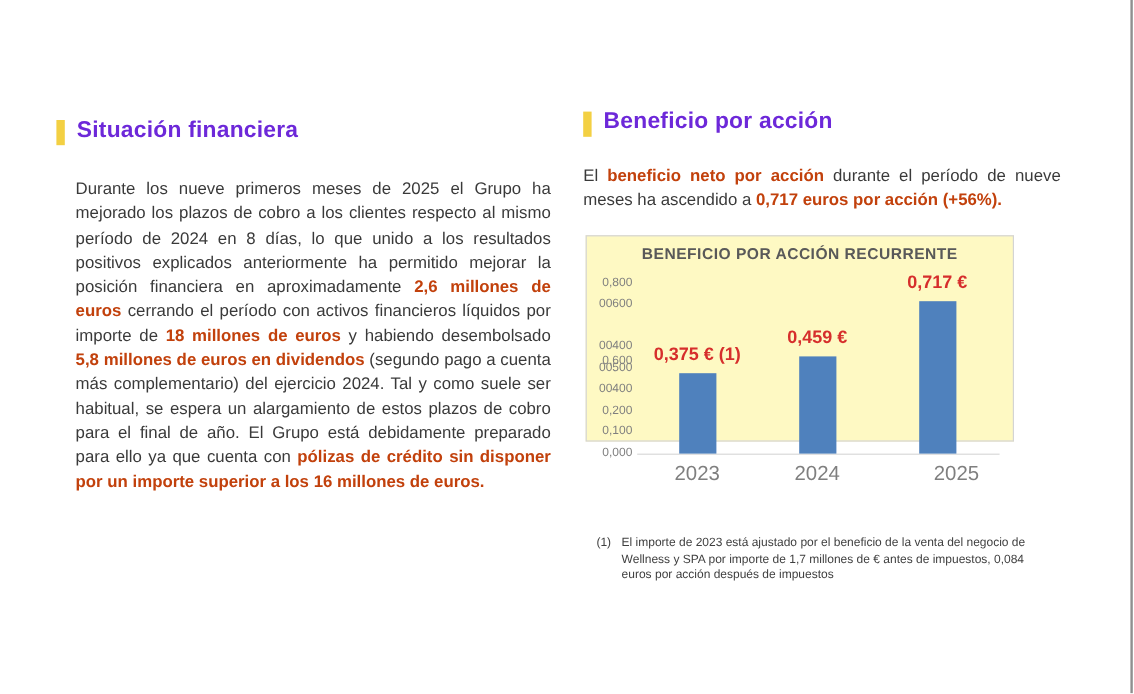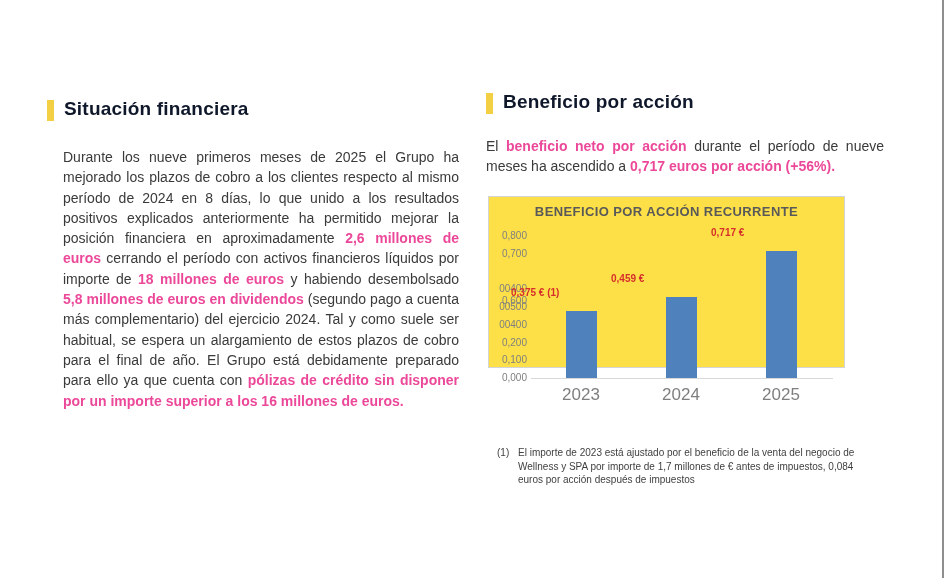--- a/index.html
+++ b/index.html
@@ -26,40 +26,40 @@
   .accent-bar {
     width: 7px;
     height: 21px;
     background: #f3d043;
     margin-right: 10px;
     margin-top: 2px;
   }
   .section-title {
     font-size: 19px;
     font-weight: 700;
-    color: #0f172a;
+    color: #6d28d9;
     letter-spacing: 0.2px;
     white-space: nowrap;
   }
   .body-par {
     position: absolute;
     font-size: 14px;
     line-height: 20.3px;
     color: #3a3a3a;
     text-align: justify;
   }
-  .body-par b { font-weight: 700; color: #ec4899; }
+  .body-par b { font-weight: 700; color: #c2410c; }
   #chart-box {
     position: absolute;
     left: 488px;
     top: 196px;
     width: 357px;
     height: 172px;
     border: 1px solid #d4d4d4;
-    background: #fde047;
+    background: #fef9c3;
   }
   .chart-title {
     position: absolute;
     top: 7px;
     left: 0;
     width: 100%;
     text-align: center;
     font-size: 13px;
     font-weight: 700;
     color: #595959;
@@ -79,22 +79,22 @@
     height: 1px;
     background: #d9d9d9;
   }
   .bar {
     position: absolute;
     background: #4f81bd;
   }
   .bar-label {
     position: absolute;
     width: 140px;
-    text-align: left;
-    font-size: 10px;
+    text-align: center;
+    font-size: 15px;
     font-weight: 700;
     color: #d62e2c;
     white-space: nowrap;
   }
   .x-label {
     position: absolute;
     width: 80px;
     text-align: center;
     font-size: 17px;
     color: #7f7f7f;
@@ -126,38 +126,38 @@
   <div class="section-header" style="left:486px; top:91px;">
     <span class="accent-bar"></span>
     <span class="section-title">Beneficio por acción</span>
   </div>
   <div class="body-par" style="left:486px; top:136px; width:398px;"><span>El </span><b>beneficio neto por acción</b><span> durante el período de nueve meses ha ascendido a </span><b>0,717 euros por acción (+56%).</b></div>
 
   <div id="chart-box">
     <div class="chart-title">BENEFICIO POR ACCIÓN RECURRENTE</div>
 
   <div class="y-tick" style="top: 33px;">0,800</div>
-      <div class="y-tick" style="top: 50.75px;">0,700</div>
+      <div class="y-tick" style="top: 50.75px;">00600</div>
       <div class="y-tick" style="top: 81px; margin-top: 17px;">0,600</div>
       <div class="y-tick" style="top: 86.25px;">00400</div>
       <div class="y-tick" style="top: 104px;">00500</div>
       <div class="y-tick" style="top: 121.75px;">00400</div>
       <div class="y-tick" style="top: 139.5px;">0,200</div>
       <div class="y-tick" style="top: 157.25px;">0,100</div>
       <div class="y-tick" style="top: 175px;">0,000</div>
       <div class="axis-line" style="left: 42px; width: 302px; top: 181px;"></div>
       <div class="bar" style="left: 76.5px; width: 31px; top: 114.438px; height: 66.5625px; background: rgb(79, 129, 189);"></div>
       <div class="bar-label" style="left: 22px; top: 90.4375px; color: rgb(214, 46, 44);">0,375 €  (1)</div>
       <div class="x-label" style="left: 52px; top: 188px;">2023</div>
       <div class="bar" style="left: 176.5px; width: 31px; top: 99.5275px; height: 81.4725px; background: rgb(79, 129, 189);"></div>
       <div class="bar-label" style="left: 122px; top: 75.5275px; color: rgb(214, 46, 44);">0,459 €</div>
       <div class="x-label" style="left: 152px; top: 188px;">2024</div>
       <div class="bar" style="left: 276.5px; width: 31px; top: 53.7325px; height: 127.267px; background: rgb(79, 129, 189);"></div>
       <div class="bar-label" style="left: 222px; top: 29.7325px; color: rgb(214, 46, 44);">0,717 €</div>
-      <div class="x-label" style="left: 252px; top: 188px; text-align: center;">2025</div>
+      <div class="x-label" style="left: 268px; top: 188px; text-align: center;">2025</div>
     </div>
 
   <div id="footnote">
     <span class="fn-marker">(1)</span>
     <span class="fn-text">El importe de 2023 está ajustado por el beneficio de la venta del negocio de Wellness y SPA por importe de 1,7 millones de € antes de impuestos, 0,084 euros por acción después de impuestos</span>
   </div>
 
   <div class="edge-line" style="right:1px;"></div>
 
 </div>

